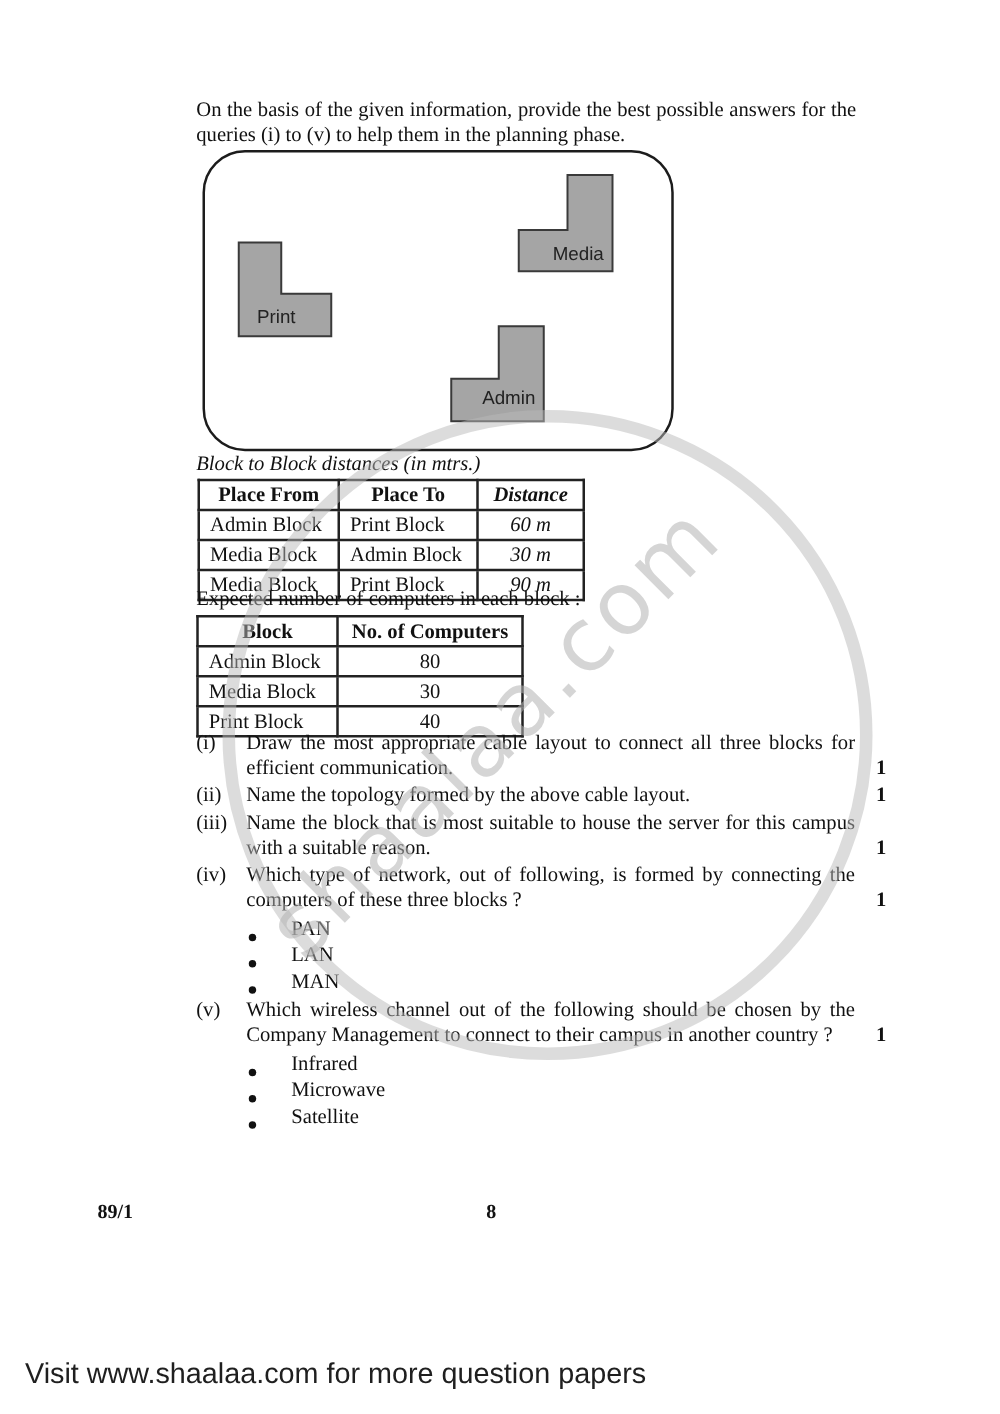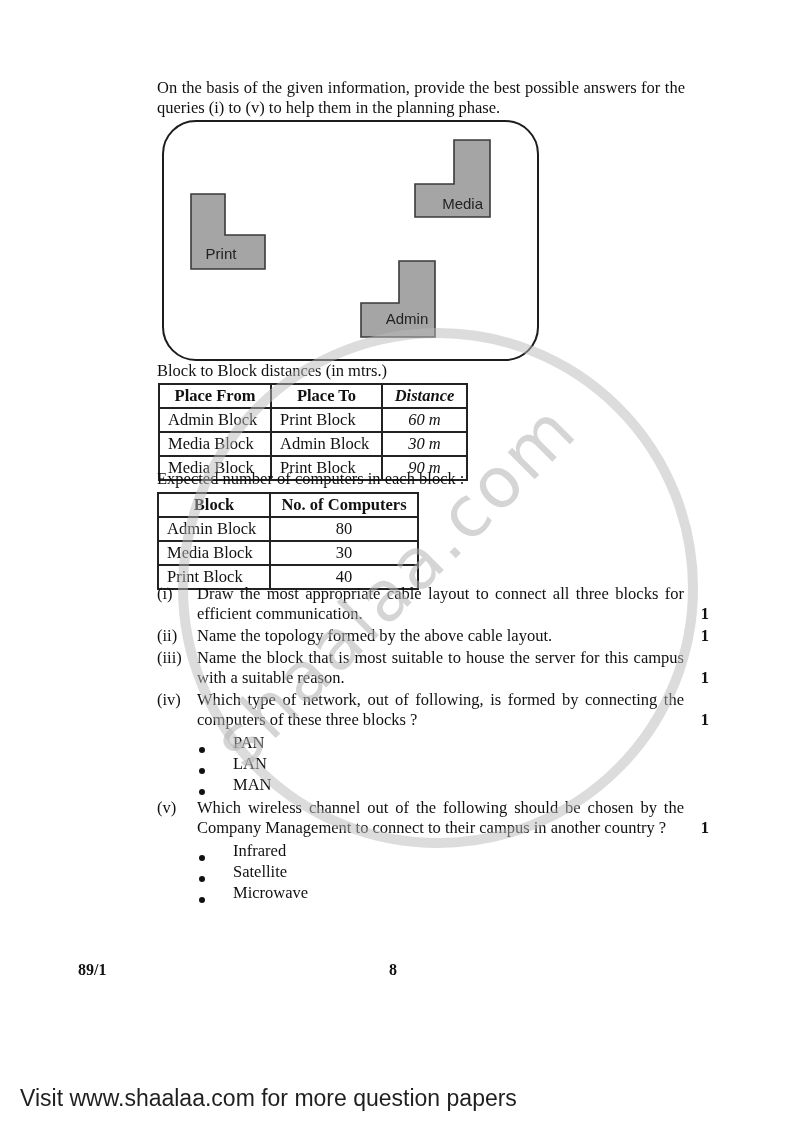--- a/index.html
+++ b/index.html
@@ -21,21 +21,21 @@
     border:2px solid #1c1c1c;border-radius:34px;background:#fff;
   }
   #diagram svg{position:absolute;left:0;top:0;}
   .block-label{
     position:absolute;font-family:"Liberation Sans", sans-serif;
     font-size:15px;color:#222;text-align:center;
   }
 
   
   .tbl-title{font-size:16.5px;white-space:nowrap;}
-  #dist-title{left:157px;top:361px;}
+  #dist-title{left:157px;top:361px;font-style:italic;}
   #comp-title{left:157px;top:469px;}
 
   
   table{border-collapse:collapse;position:absolute;background:transparent;}
   td,th{border:2px solid #222;font-size:16.5px;line-height:19px;padding:1px 8px 2px 8px;}
   th{font-weight:bold;text-align:center;}
   #dist-table{left:158px;top:383px;}
   #dist-table .c0{width:94px;}
   #dist-table .c1{width:93px;}
   #dist-table .c2{width:67px;text-align:center;font-style:italic;}
@@ -186,25 +186,25 @@
     <span class="q-num">(v)</span>
     <span class="q-text">Which wireless channel out of the following should be chosen by the Company Management to connect to their campus in another country ?</span>
     <span class="q-mark">1</span>
   </div>
   <div class="opt-row">
     <span class="opt-dot"></span>
     <span class="opt-label">Infrared</span>
   </div>
   <div class="opt-row">
     <span class="opt-dot"></span>
+    <span class="opt-label">Microwave</span>
+  </div>
+  <div class="opt-row">
+    <span class="opt-dot"></span>
     <span class="opt-label">Satellite</span>
-  </div>
-  <div class="opt-row">
-    <span class="opt-dot"></span>
-    <span class="opt-label">Microwave</span>
   </div>
 
 </div>
 
 <div class="abs" id="footer-left">89/1</div>
 <div class="abs" id="page-num">8</div>
 
 <div class="abs" id="banner">Visit www.shaalaa.com for more question papers</div>
 
 <div class="abs" id="watermark">

